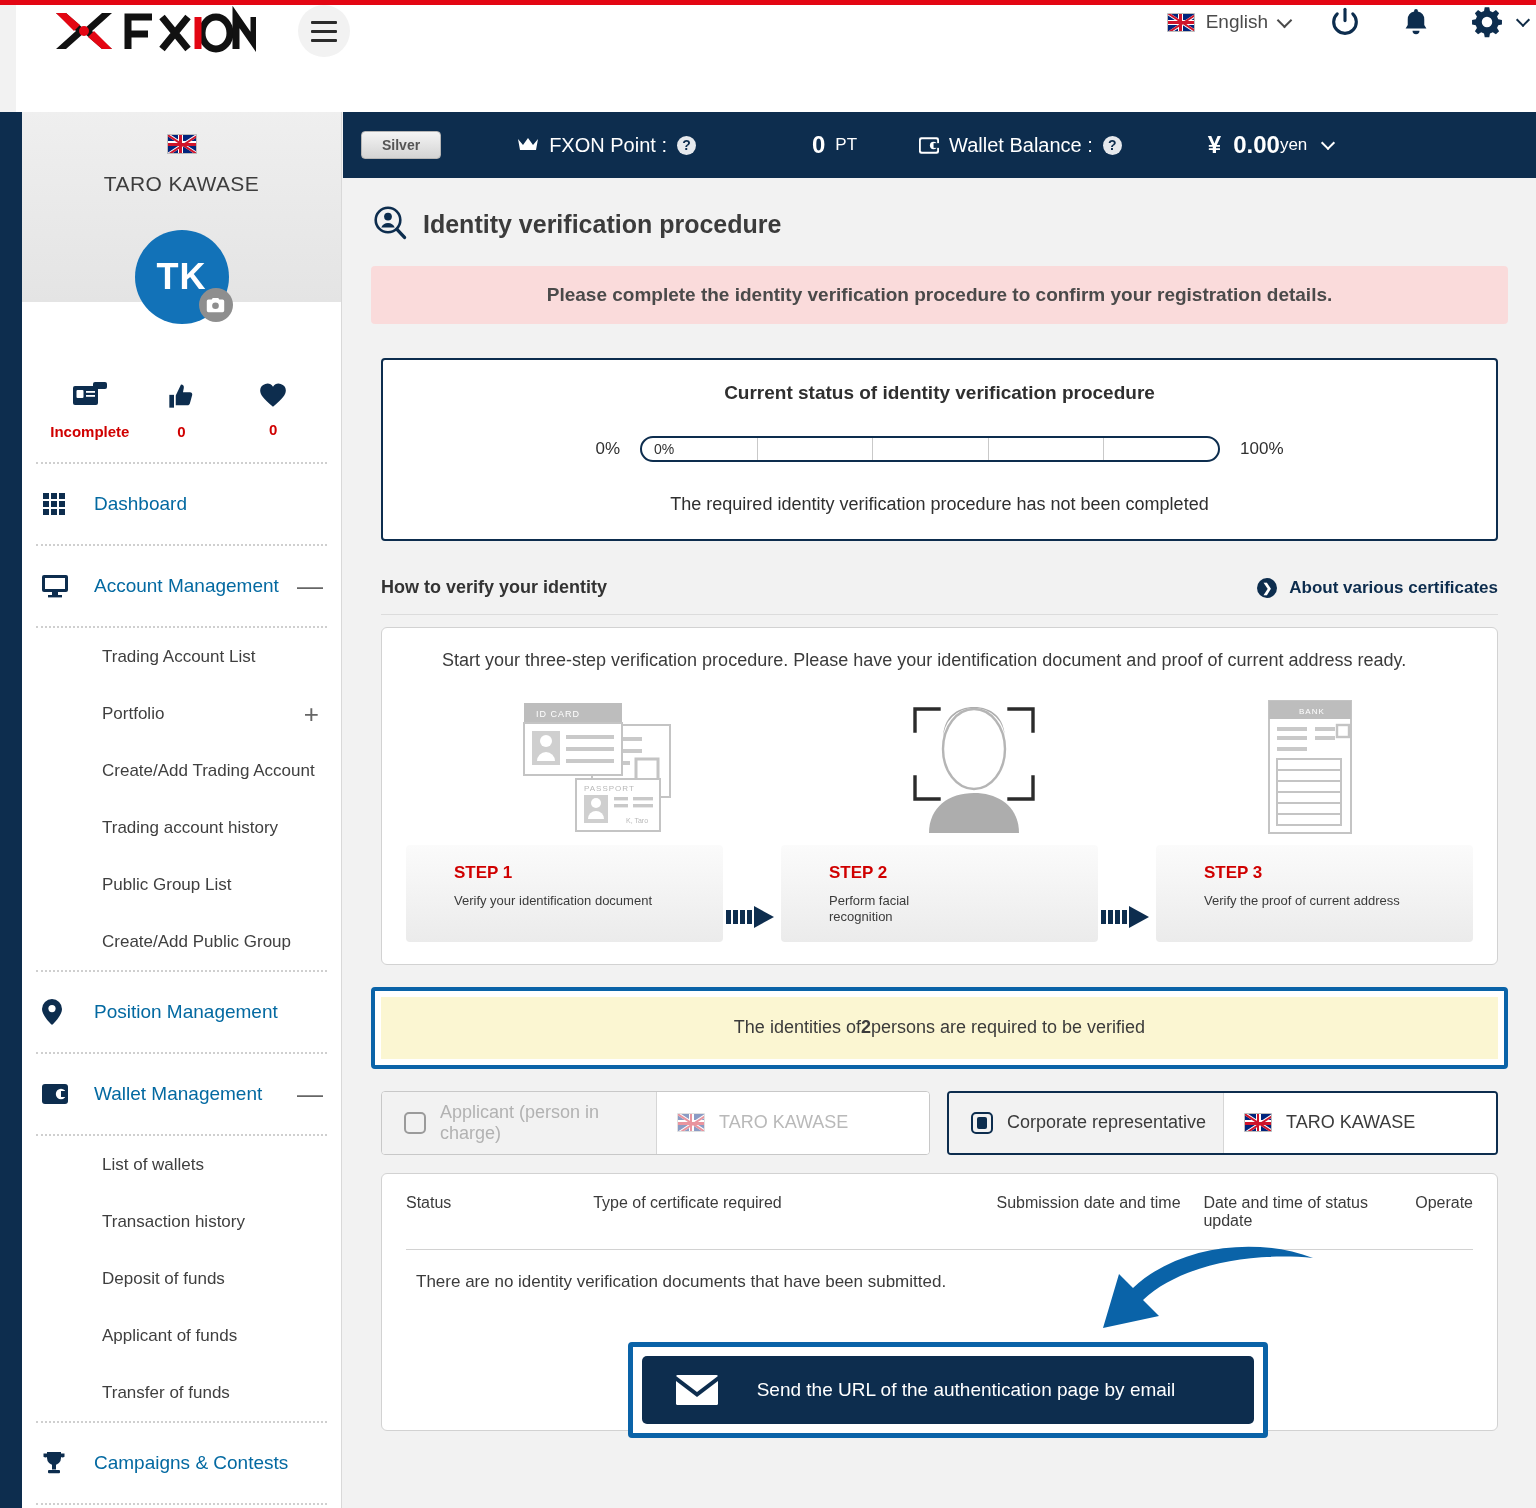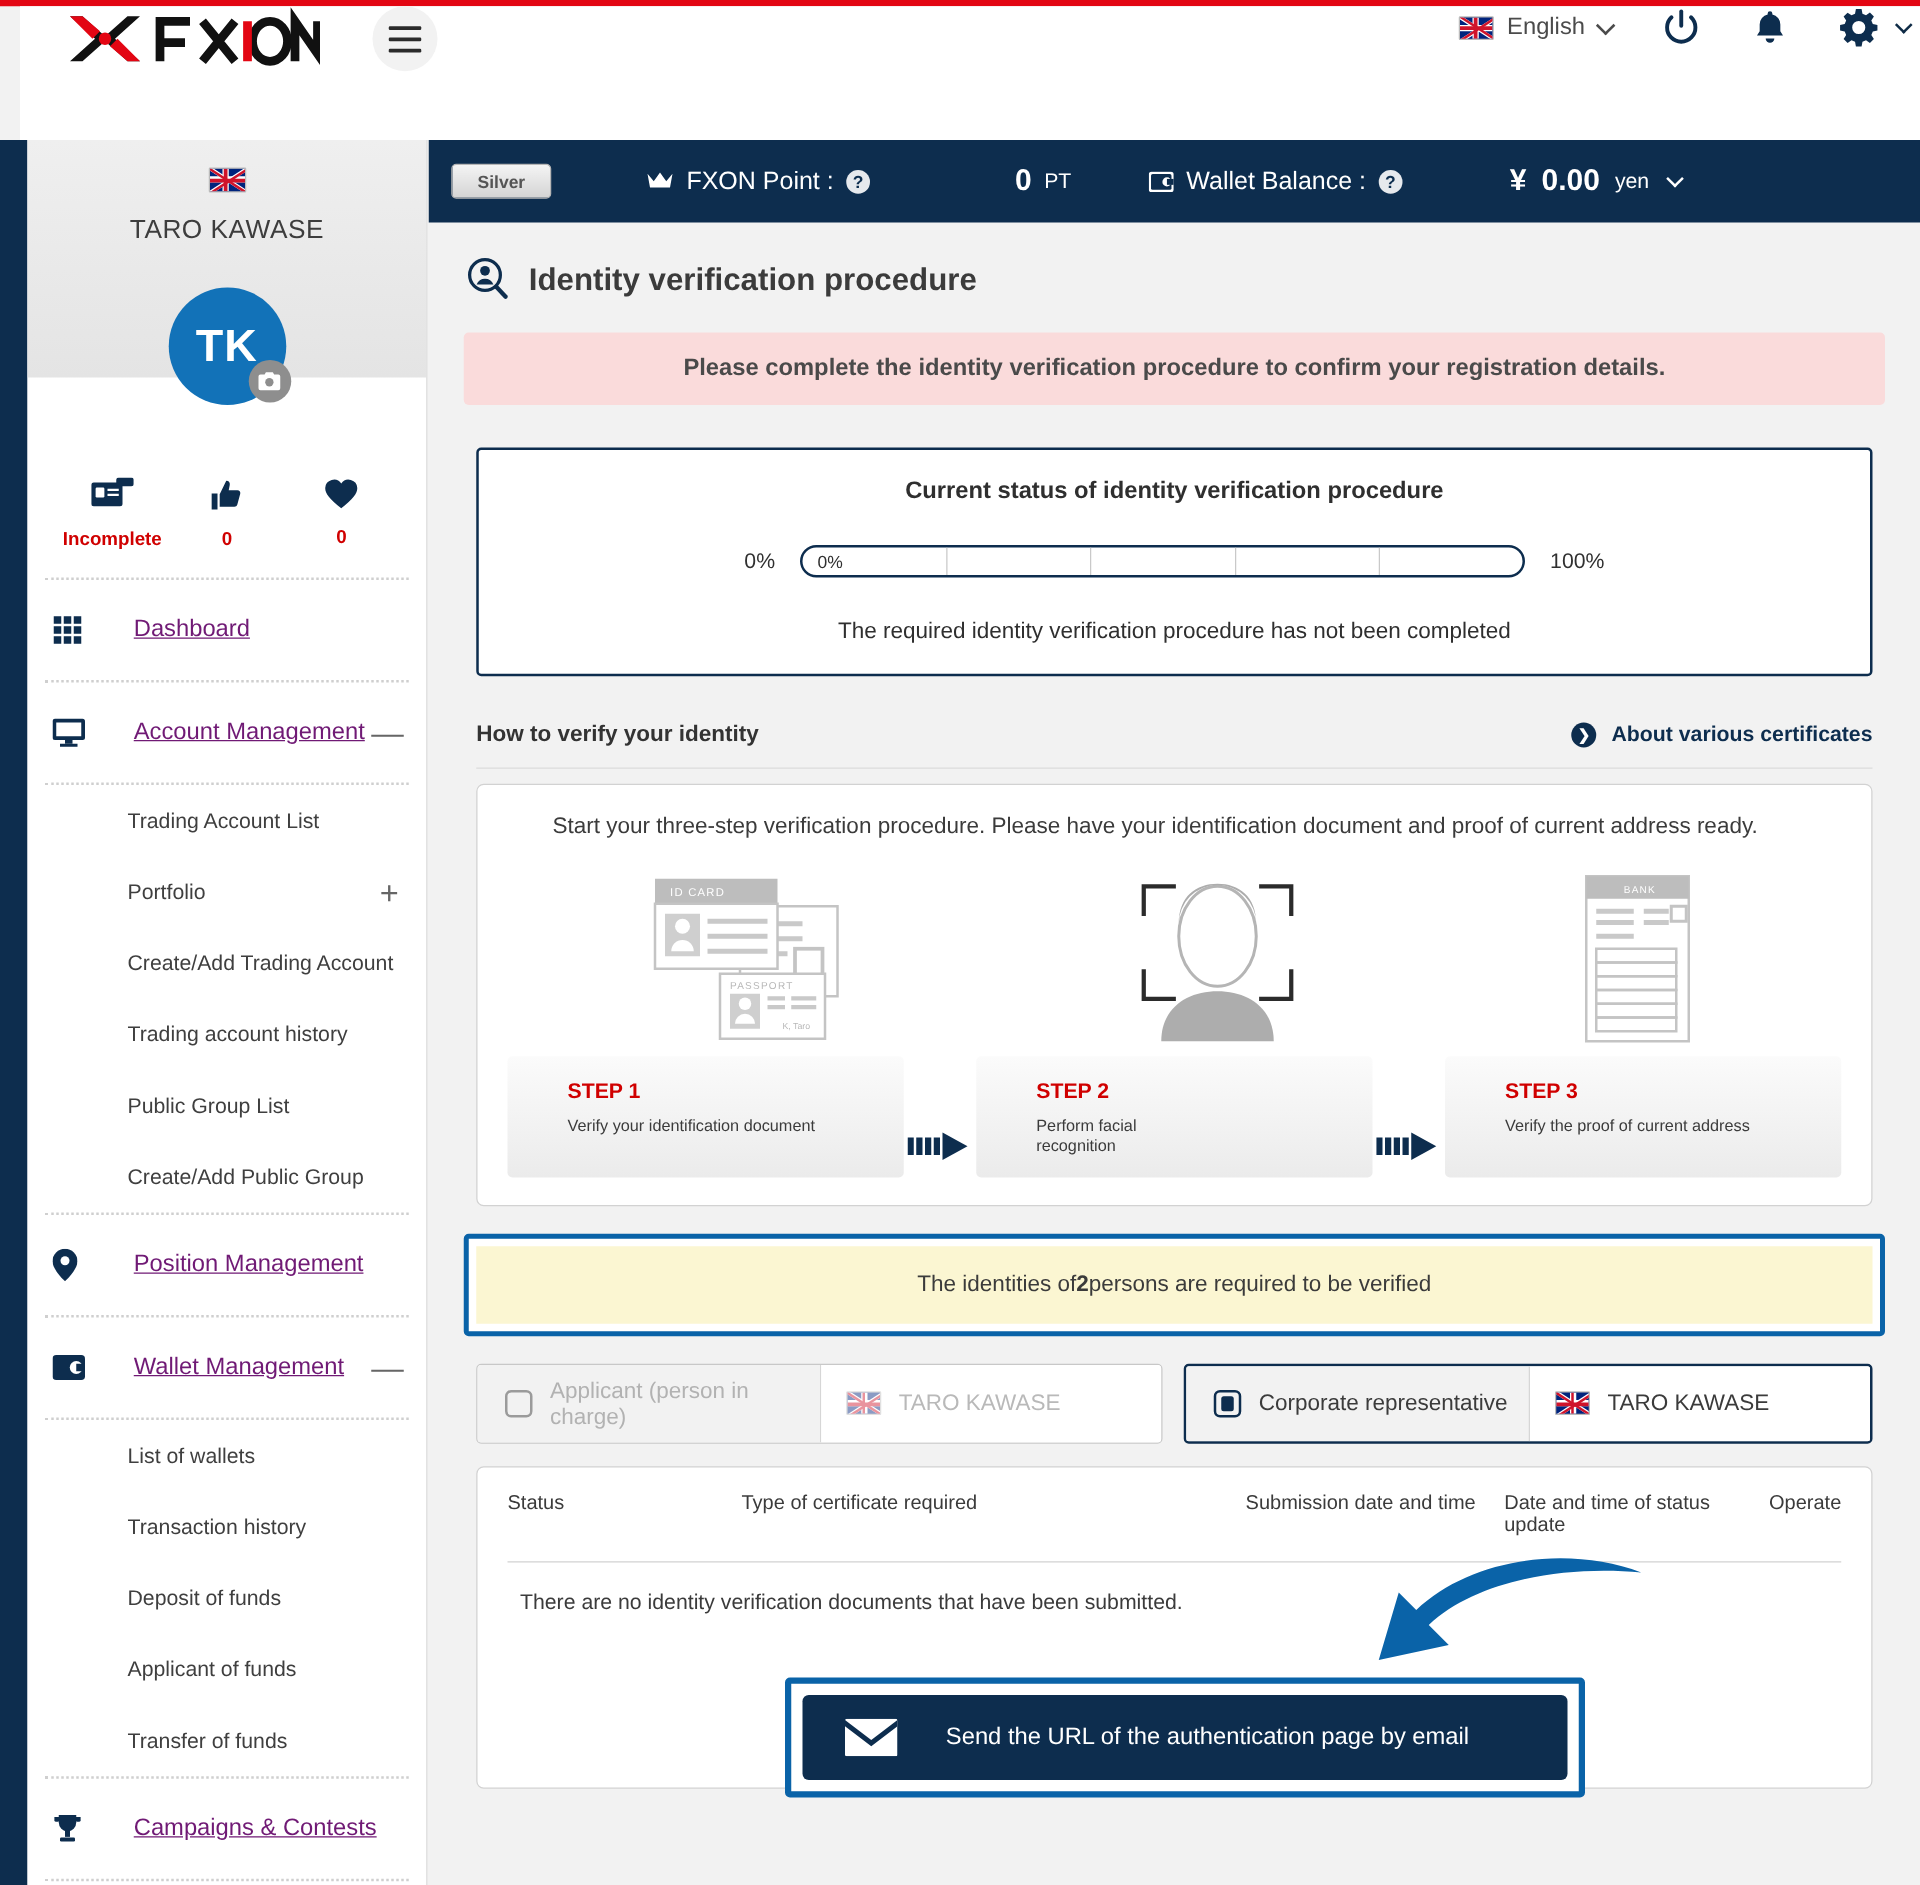--- a/index.html
+++ b/index.html
@@ -84,21 +84,21 @@
   .stats { margin-top:80px; display:flex; justify-content:space-around; padding:0 22px; }
   .stat { display:flex; flex-direction:column; align-items:center; width:90px; }
   .stat .lbl { margin-top:13px; font-size:15px; font-weight:bold; color:#d00000; }
   .dotted { border-top:2px dotted #cfcfcf; margin:22px 14px 0 14px; }
 
   .nav { padding:0 0 0 0; }
   .nav-row {
     display:flex; align-items:center; height:80px; padding:0 18px 0 20px; cursor:pointer;
   }
   .nav-row .nic { width:34px; display:flex; justify-content:flex-start; }
-  .nav-row .ntxt { font-size:19px; color:#701a75; margin-left:31px;text-decoration:underline; }
+  .nav-row .ntxt { font-size:19px; color:#0369a1; margin-left:18px; }
   .nav-row .expand { margin-left:auto; color:#666; font-size:26px; line-height:1; font-weight:300;}
   .sub-row {
     display:flex; align-items:center; height:57px; padding-left:80px; padding-right:22px;
     font-size:17px; color:#3f3f3f; cursor:pointer;
   }
   .sub-row .plus { margin-left:auto; color:#666; font-size:26px; line-height:1; font-weight:300; }
   .sep { border-top:2px dotted #cfcfcf; margin:0 14px; }
 
   
   .main { position:absolute; left:343px; top:0; width:1193px; height:1156px; background:#f2f2f2; }
@@ -485,21 +485,21 @@
             <rect x="2" y="2" width="18" height="14" rx="1.5" fill="#0d2d4e"></rect>
             <circle cx="16" cy="9" r="4" fill="#fff"></circle>
             <rect x="16" y="6.4" width="6" height="5.2" fill="#0d2d4e"></rect>
           </svg>
           <span>Wallet Balance :</span>
           <span class="qmark">?</span>
         </span>
 
         <span class="ab-val" style="margin-left:86px;">¥</span>
         <span class="ab-val" style="margin-left:12px;">0.00</span>
-        <span class="ab-unit" style="margin-left:12px;">yen</span>
+        <span class="ab-unit" style="">yen</span>
         <span class="chev" style="margin-left:16px; width:10px; height:10px; border-color:#fff;"></span>
       </div>
 
       <div class="page-title">
         <svg width="34" height="36" viewBox="0 0 34 36">
           <circle cx="15" cy="14" r="12.3" fill="none" stroke="#0d2d4e" stroke-width="2.6"></circle>
           <circle cx="15" cy="10.6" r="3.9" fill="#0d2d4e"></circle>
           <path d="M8.3 21.5 a7.2 7.2 0 0 1 13.4 0z" fill="#0d2d4e"></path>
           <path d="M24.2 23.6 L31.5 31.4" stroke="#0d2d4e" stroke-width="3.4" stroke-linecap="round"></path>
         </svg>

